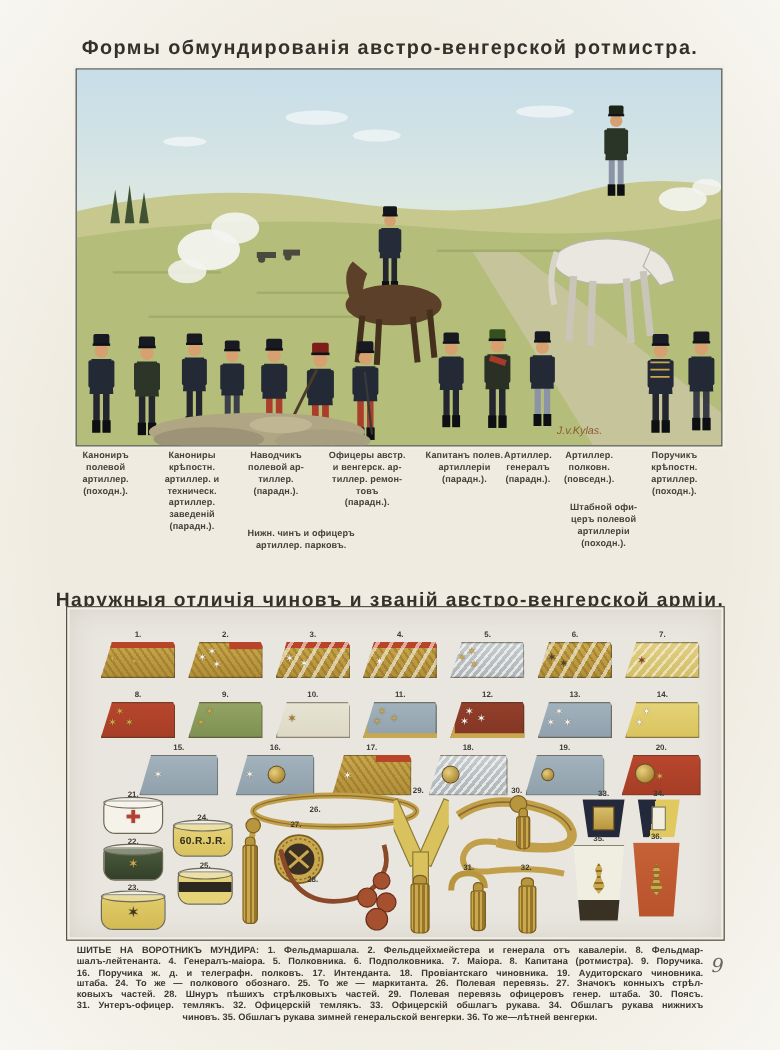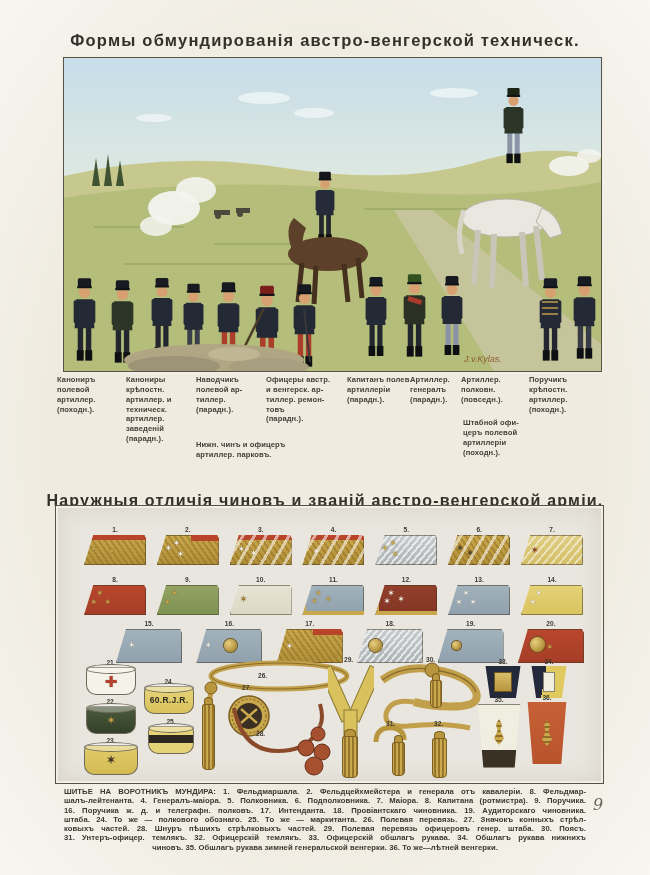--- a/index.html
+++ b/index.html
@@ -20,21 +20,21 @@
   
   .art-frame{
     position:absolute;left:63px;top:57px;width:537px;height:313px;
     border:1px solid #565246;background:#cee0e8;
     box-shadow:0 0 0 2px #f2efe6, inset 0 0 0 1px #efeadb;
   }
   .art-frame svg{display:block;width:100%;height:100%;}
   
   .cap{
     position:absolute;font-size:7.6px;line-height:1.3;font-weight:700;
-    color:#44423a;white-space:pre-line;letter-spacing:.1px;
+    color:#44423a;text-align:center;white-space:pre-line;letter-spacing:.1px;
   }
   
   .plate{
     position:absolute;left:55px;top:505px;width:547px;height:277px;
     border:1px solid #565246;background:#e9e6df;
     box-shadow:inset 0 0 0 2px #f1eee5, inset 0 0 24px rgba(120,110,90,.18);
   }
   .prow{position:absolute;left:28px;right:20px;display:flex;justify-content:space-between;}
   #prow1{top:20px;} #prow2{top:70px;} #prow3{top:114px;left:60px;right:19px;}
   .pcell{display:flex;flex-direction:column;align-items:center;}
@@ -94,21 +94,21 @@
   }
   .legend div:last-child{text-align:center;text-align-last:center;}
   .pageno{position:absolute;left:593px;top:795px;font-family:"DejaVu Serif",serif;
     font-style:italic;font-size:16px;color:#6b675c;}
 </style>
 </head>
 <body>
 
 <div class="sheet-vignette"></div>
 
-<h1 class="title" id="title1">Формы обмундированія австро-венгерской техническ.</h1>
+<h1 class="title" id="title1">Формы обмундированія австро-венгерской ротмистра.</h1>
 
 <div class="art-frame">
 <svg viewBox="0 0 537 313" preserveAspectRatio="none">
   <defs>
     <linearGradient id="sky" x1="0" y1="0" x2="0" y2="1">
       <stop offset="0" stop-color="#c7dde9"></stop>
           <stop offset="1" stop-color="#e3ebdf"></stop>
     </linearGradient>
     <symbol id="sol" viewBox="0 0 24 84">
       <rect x="5.5" y="46" width="5.2" height="30" fill="var(--pants,#23262e)"></rect>

